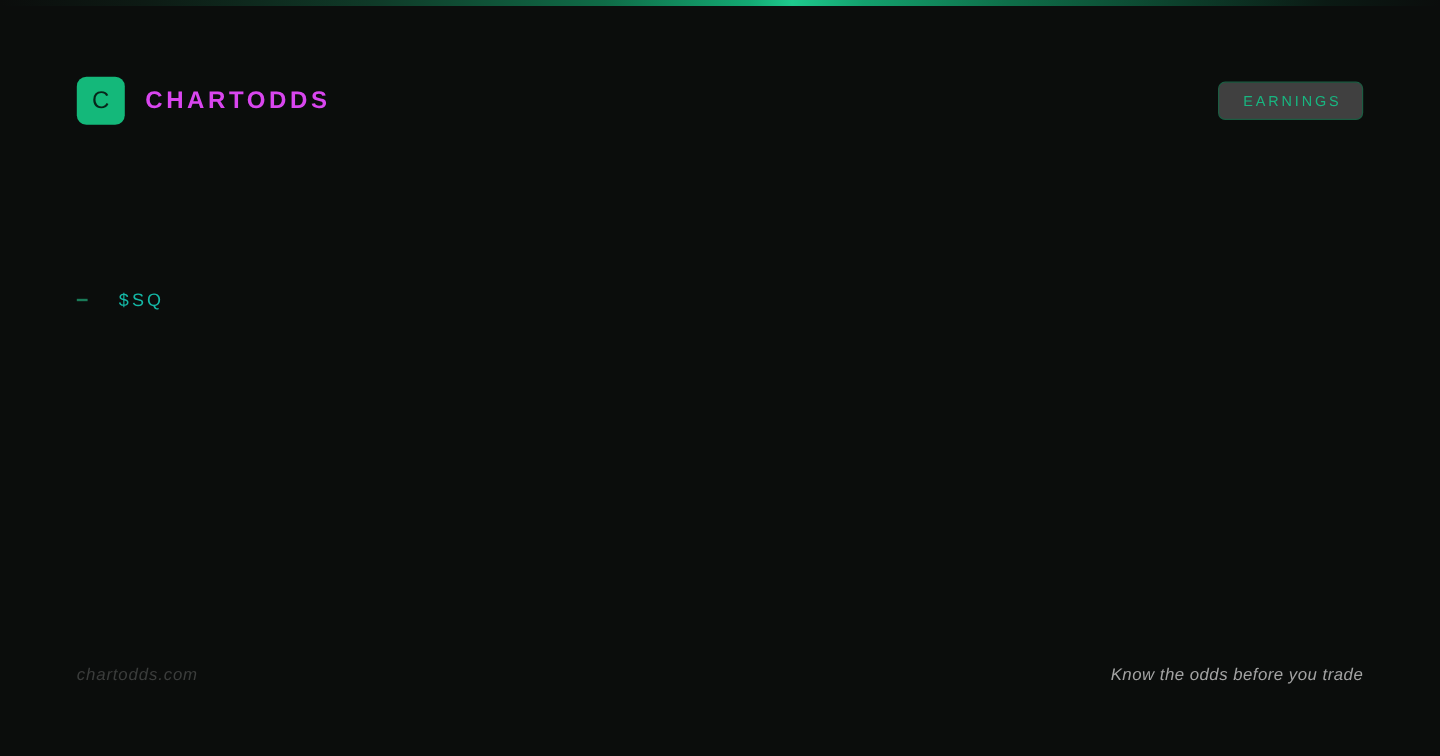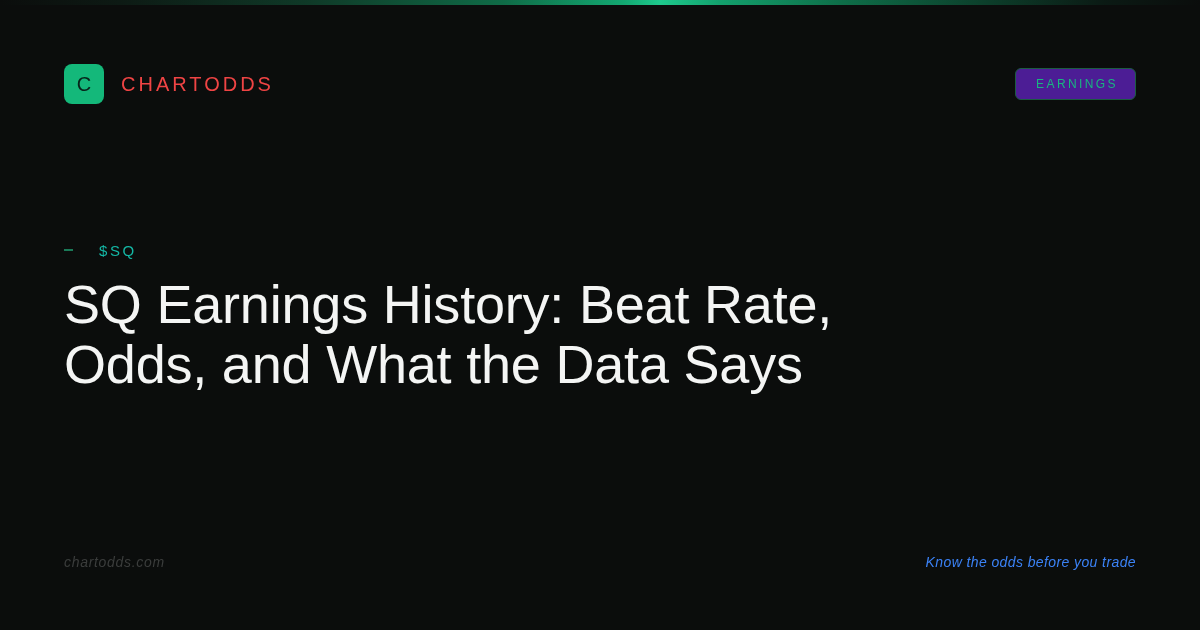--- a/index.html
+++ b/index.html
@@ -68,28 +68,28 @@
     font-size: 20px;
     font-weight: 400;
     color: #07241a;
     font-family: "Liberation Sans", sans-serif;
     line-height: 1;
   }
 
   .brand-name {
     font-size: 20px;
     letter-spacing: 3.0px;
-    color: #ef4444;
-    font-weight: 400;
+    color: #d946ef;
+    font-weight: 700;
     white-space: nowrap;
   }
 
   .badge {
     border: 1px solid #1c5c42;
-    background: #4c1d95;
+    background: #404040;
     border-radius: 6px;
     padding: 9px 17px 9px 20px;
     font-size: 12px;
     letter-spacing: 2.4px;
     color: #18b680;
     font-weight: 400;
     white-space: nowrap;
     line-height: 1;
   }
 
@@ -150,21 +150,21 @@
 
   .footer-site {
     font-size: 14px;
     color: #3b3d3c;
     letter-spacing: 0.7px;
     font-weight: 400;
   }
 
   .footer-tag {
     font-size: 14px;
-    color: #3b82f6;
+    color: #a3a3a3;
     letter-spacing: 0.4px;
     font-weight: 400;
   }
 </style>
 </head>
 <body>
 
 <div class="accent-bar"></div>
 
 <div class="header">
@@ -178,20 +178,19 @@
 
 </div>
 
 <div class="main">
 
   <div class="eyebrow">
     <span class="eyebrow-dash"></span>
     <span class="ticker">$SQ</span>
   </div>
 
-  <h1 class="headline">SQ Earnings History: Beat Rate, Odds, and What the Data Says</h1>
 
 </div>
 
 <div class="footer">
   <span class="footer-site">chartodds.com</span>
   <span class="footer-tag">Know the odds before you trade</span>
 </div>
 
 </body></html>

